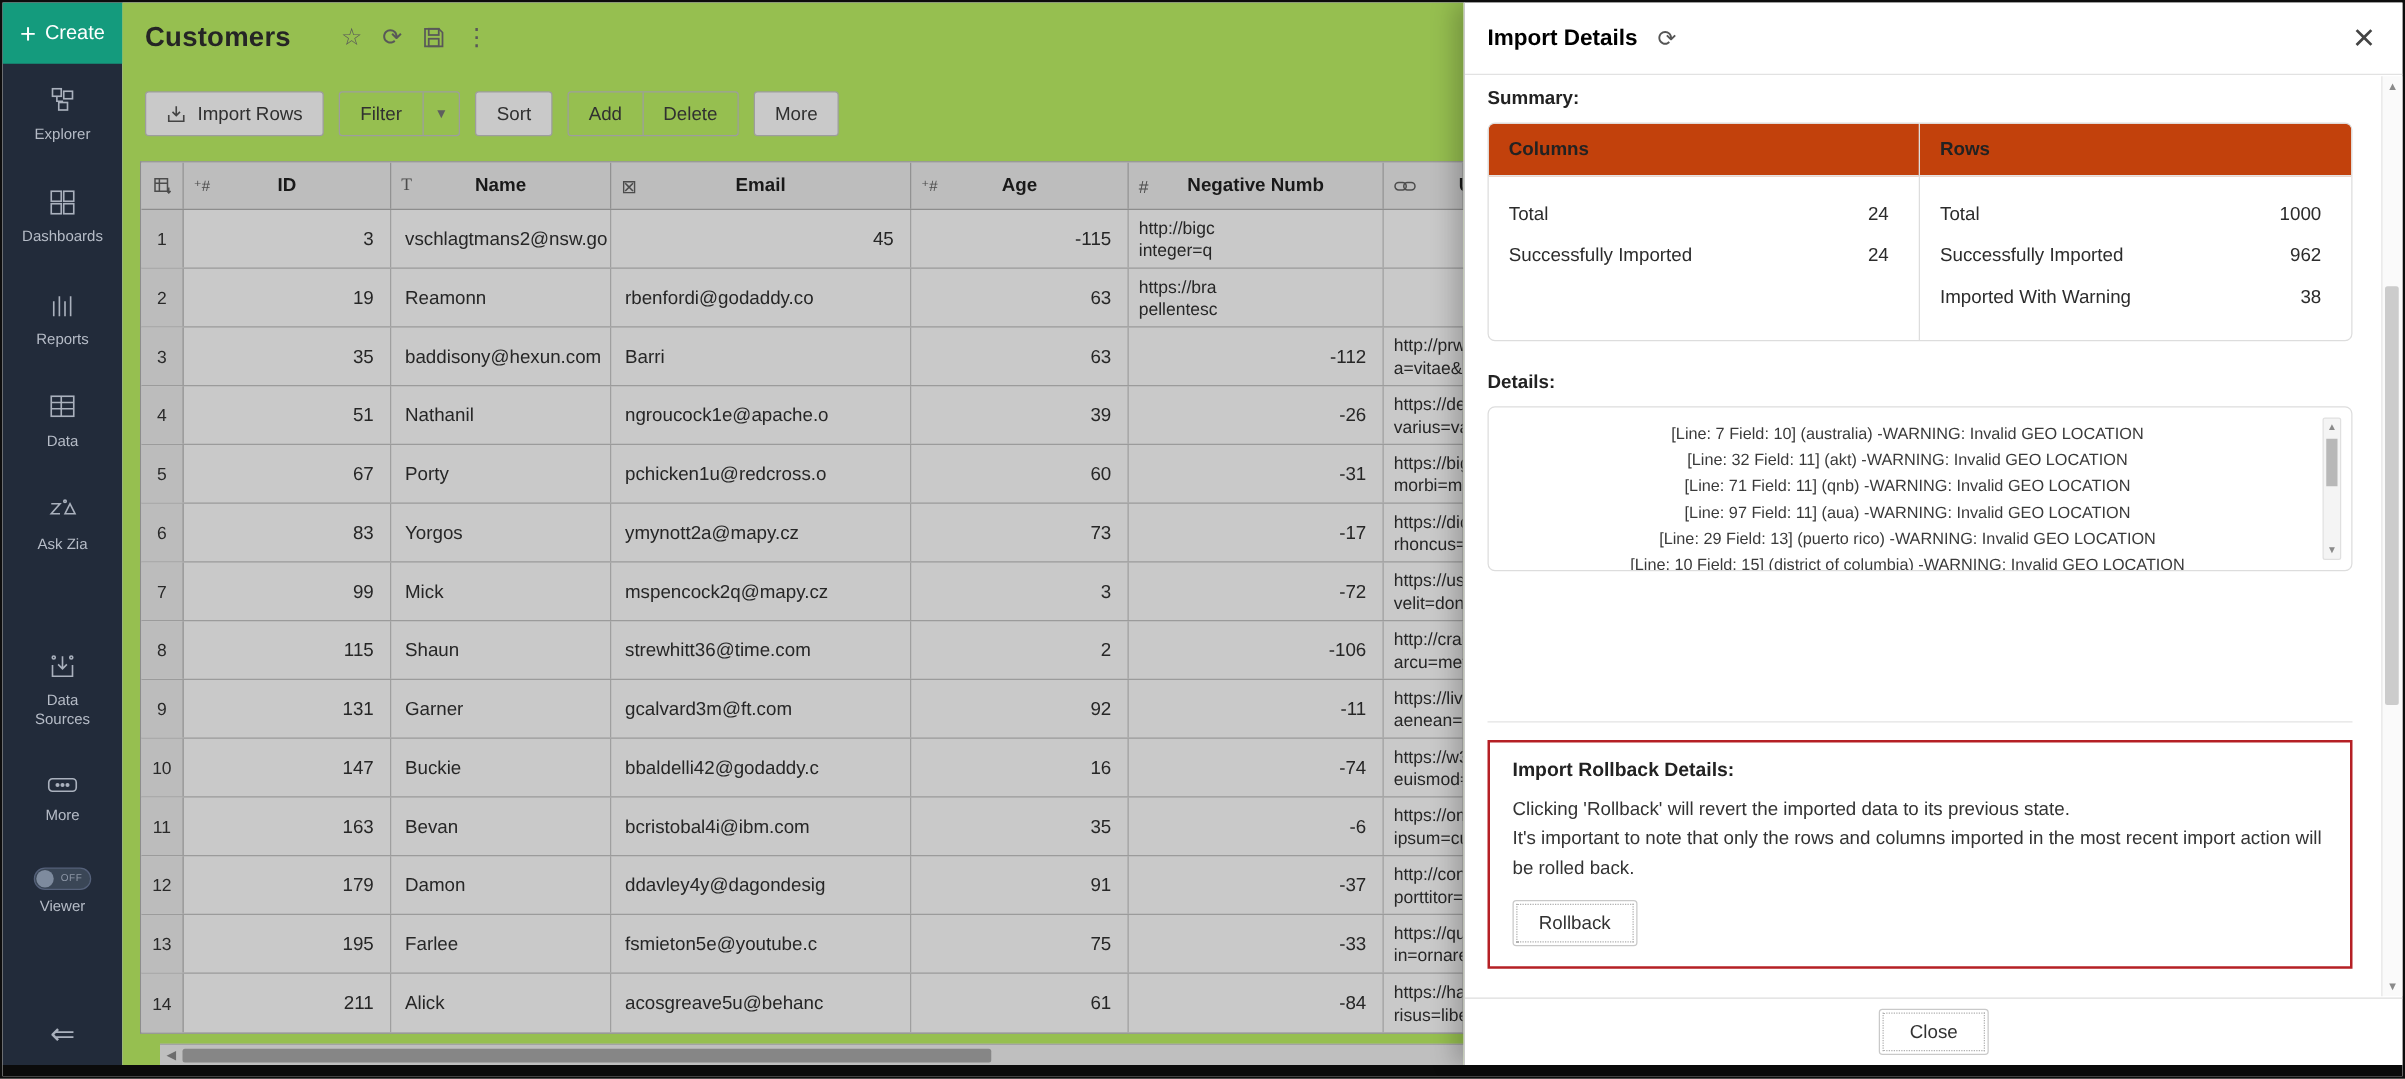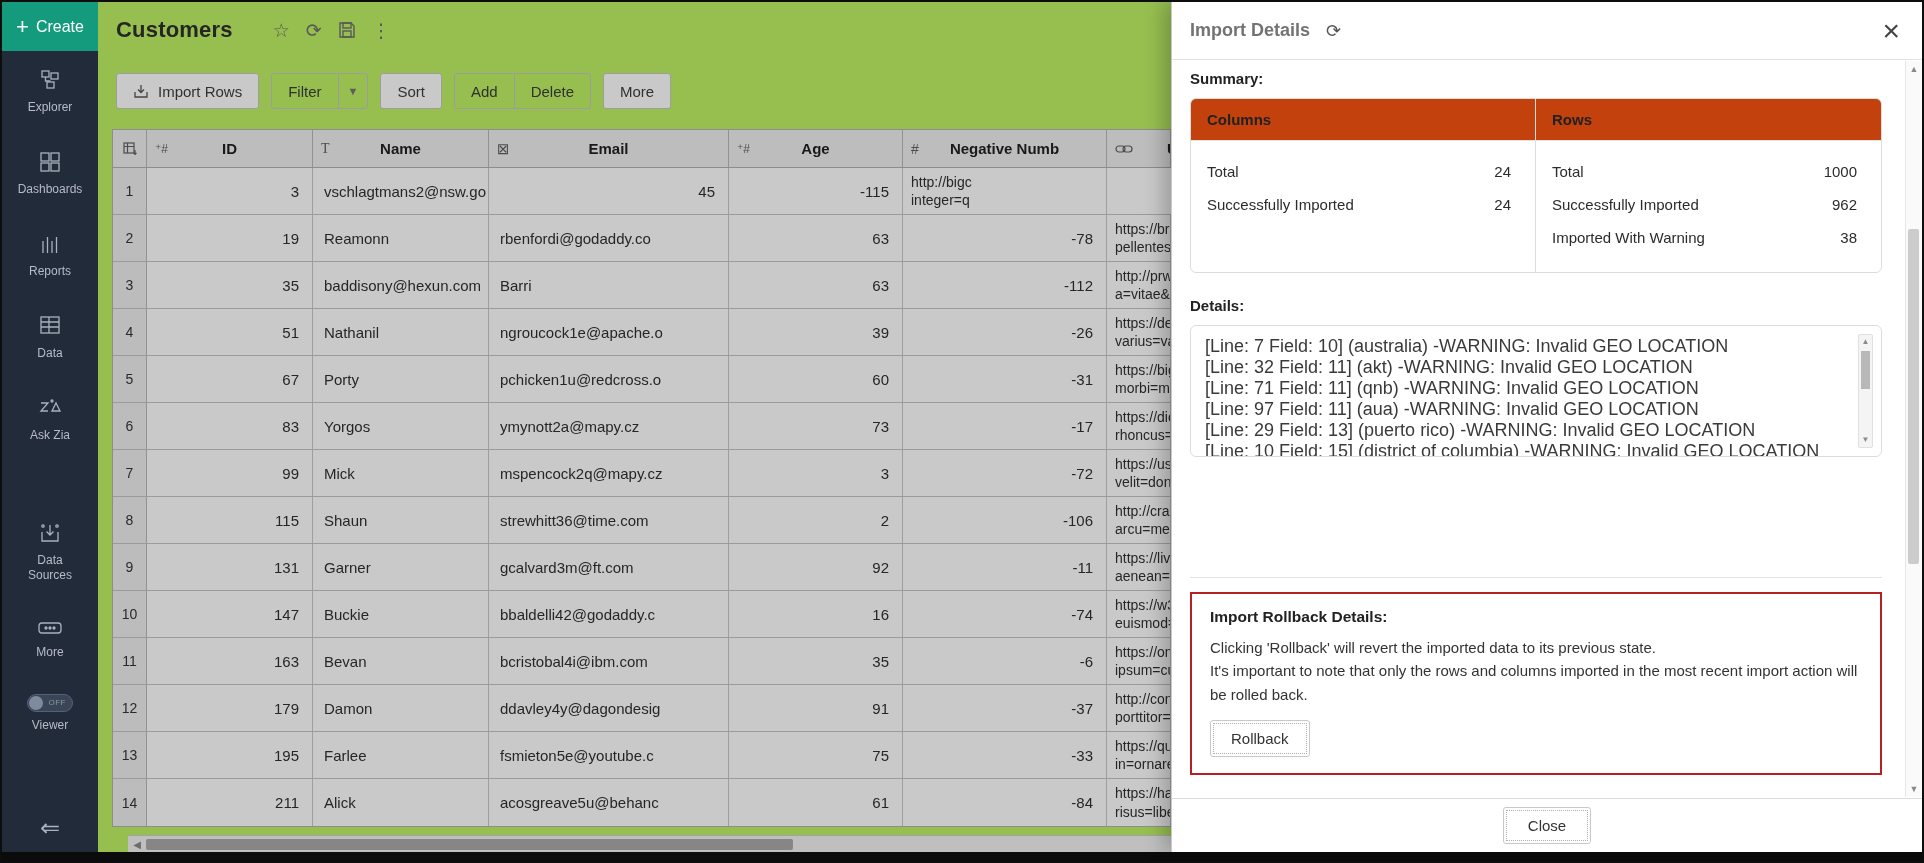--- a/index.html
+++ b/index.html
@@ -58,34 +58,34 @@
   .td.num { justify-content:flex-end; padding-right:13px; }
   .td.txt { padding-left:11px; }
   .td.url { flex-direction:column; align-items:flex-start; justify-content:center; padding-left:8px; font-size:14px; line-height:1.3; }
   .hscroll { position:absolute; left:30px; right:0; bottom:0; height:17px; background:#f2f2f2; border-top:1px solid #cfcfcf; display:flex; align-items:center; z-index:4; }
   .hs-arrow { width:18px; text-align:center; font-size:10px; color:#8a8a8a; cursor:pointer; }
   .hs-thumb { height:11px; width:62%; background:#a9a9a9; border-radius:2px; cursor:grab; }
 
   
   .panel { width:751px; flex-shrink:0; background:#fff; border-left:1px solid #c9c9c9; box-shadow:-8px 0 18px rgba(0,0,0,0.22); display:flex; flex-direction:column; position:relative; z-index:10; }
   .panel-head { height:58px; border-bottom:1px solid #e2e2e2; display:flex; align-items:center; padding:0 22px 0 18px; flex-shrink:0; }
-  .panel-title { font-size:18px; font-weight:700; color:#737373; }
+  .panel-title { font-size:18px; font-weight:700; color:#000000; }
   .refresh-ico { margin-left:16px; font-size:18px; color:#555; cursor:pointer; line-height:1; }
   .close-x { margin-left:auto; font-size:30px; font-weight:300; color:#444; cursor:pointer; line-height:.8; }
   .panel-body { flex:1; padding:10px 40px 0 18px; position:relative; min-height:0; }
   .sec-label { font-size:15px; font-weight:700; color:#222; }
   .summary-tbl { margin-top:11px; border:1px solid #ddd; border-radius:6px; display:grid; grid-template-columns:1fr 1fr; overflow:hidden; }
   .sum-col { display:flex; flex-direction:column; }
   .sum-col:first-child { border-right:1px solid #ddd; }
   .sum-head { background:#c2410c; border-bottom:1px solid #e4e4e4; font-size:15px; font-weight:700; color:#222; padding:12px 16px; }
   .sum-items { padding:14px 0 18px; min-height:118px; }
   .sum-row { display:flex; justify-content:space-between; padding:8px 24px 8px 16px; font-size:15px; color:#2c2c2c; }
   .details-label { margin-top:24px; }
   .details-box { margin-top:11px; border:1px solid #ddd; border-radius:6px; height:132px; padding:10px 34px 0 14px; position:relative; overflow:hidden; }
-  .detail-line { font-size:18px; color:#3a3a3a; line-height:21px; white-space:nowrap; }
+  .detail-line { font-size:13px; color:#3a3a3a; line-height:21px; white-space:nowrap;text-align:center; }
   .d-scroll { position:absolute; top:8px; bottom:8px; right:8px; width:15px; background:#f4f4f4; border:1px solid #e0e0e0; border-radius:2px; display:flex; flex-direction:column; align-items:center; }
   .d-arrow { font-size:8px; color:#8a8a8a; line-height:14px; cursor:pointer; }
   .d-thumb { width:9px; height:38px; background:#b8b8b8; margin-top:2px; cursor:grab; }
   .d-scroll .d-arrow.down { margin-top:auto; }
   .divider { border-top:1px solid #e3e3e3; margin-top:120px; }
   .rollback-box { border:2px solid #b52025; margin-top:14px; padding:14px 18px 16px; }
   .rb-head { font-size:15.5px; font-weight:700; color:#222; }
   .rb-text { margin-top:10px; font-size:15px; color:#333; line-height:1.55; }
   .rb-btn, .close-btn { margin-top:14px; background:#fff; border:1px solid #c9c9c9; border-radius:3px; padding:9px 20px; font-size:15px; color:#333; cursor:pointer; outline:1px dotted #b0b0b0; outline-offset:-4px; font-family:inherit; }
   .panel-foot { height:54px; border-top:1px solid #ddd; display:flex; align-items:center; justify-content:center; flex-shrink:0; }
@@ -289,21 +289,20 @@
                 <span>integer=q</span>
               </div>
   </div>
 
   <div class="t-row">
     <div class="td rownum">2</div>
     <div class="td num">19</div>
     <div class="td txt">Reamonn</div>
     <div class="td txt">rbenfordi@godaddy.co</div>
     <div class="td num">63</div>
-    <div class="td num">-78</div>
     <div class="td url">
                 <span>https://bra</span>
                 <span>pellentesc</span>
               </div>
   </div>
 
   <div class="t-row">
     <div class="td rownum">3</div>
     <div class="td num">35</div>
     <div class="td txt">baddisony@hexun.com</div>

